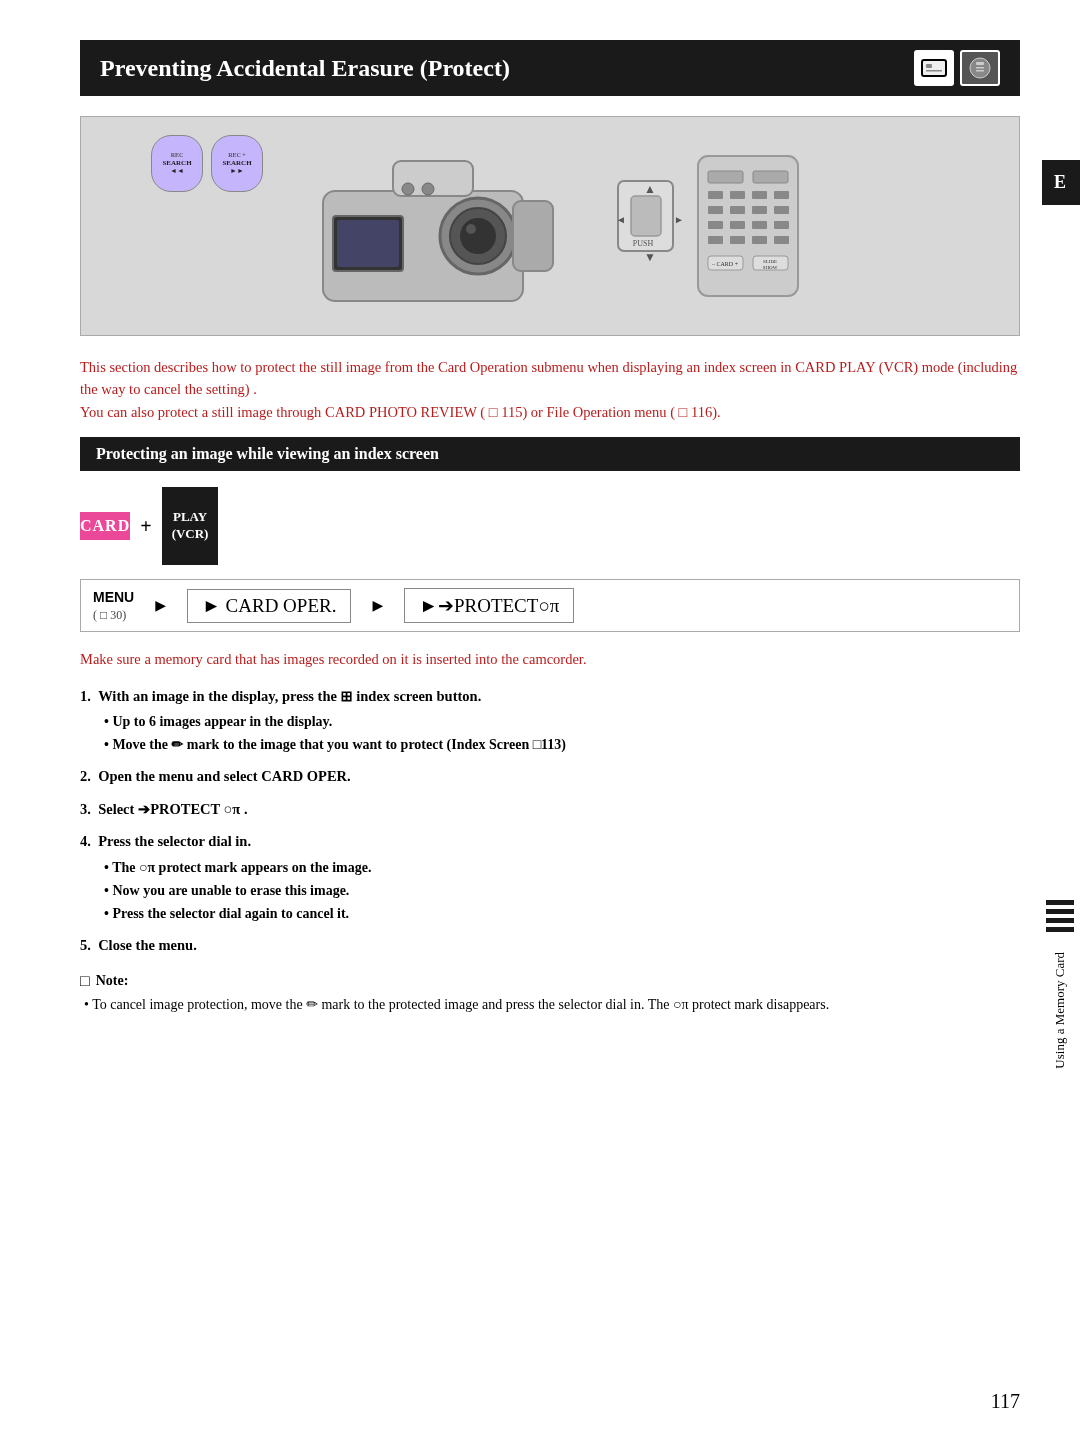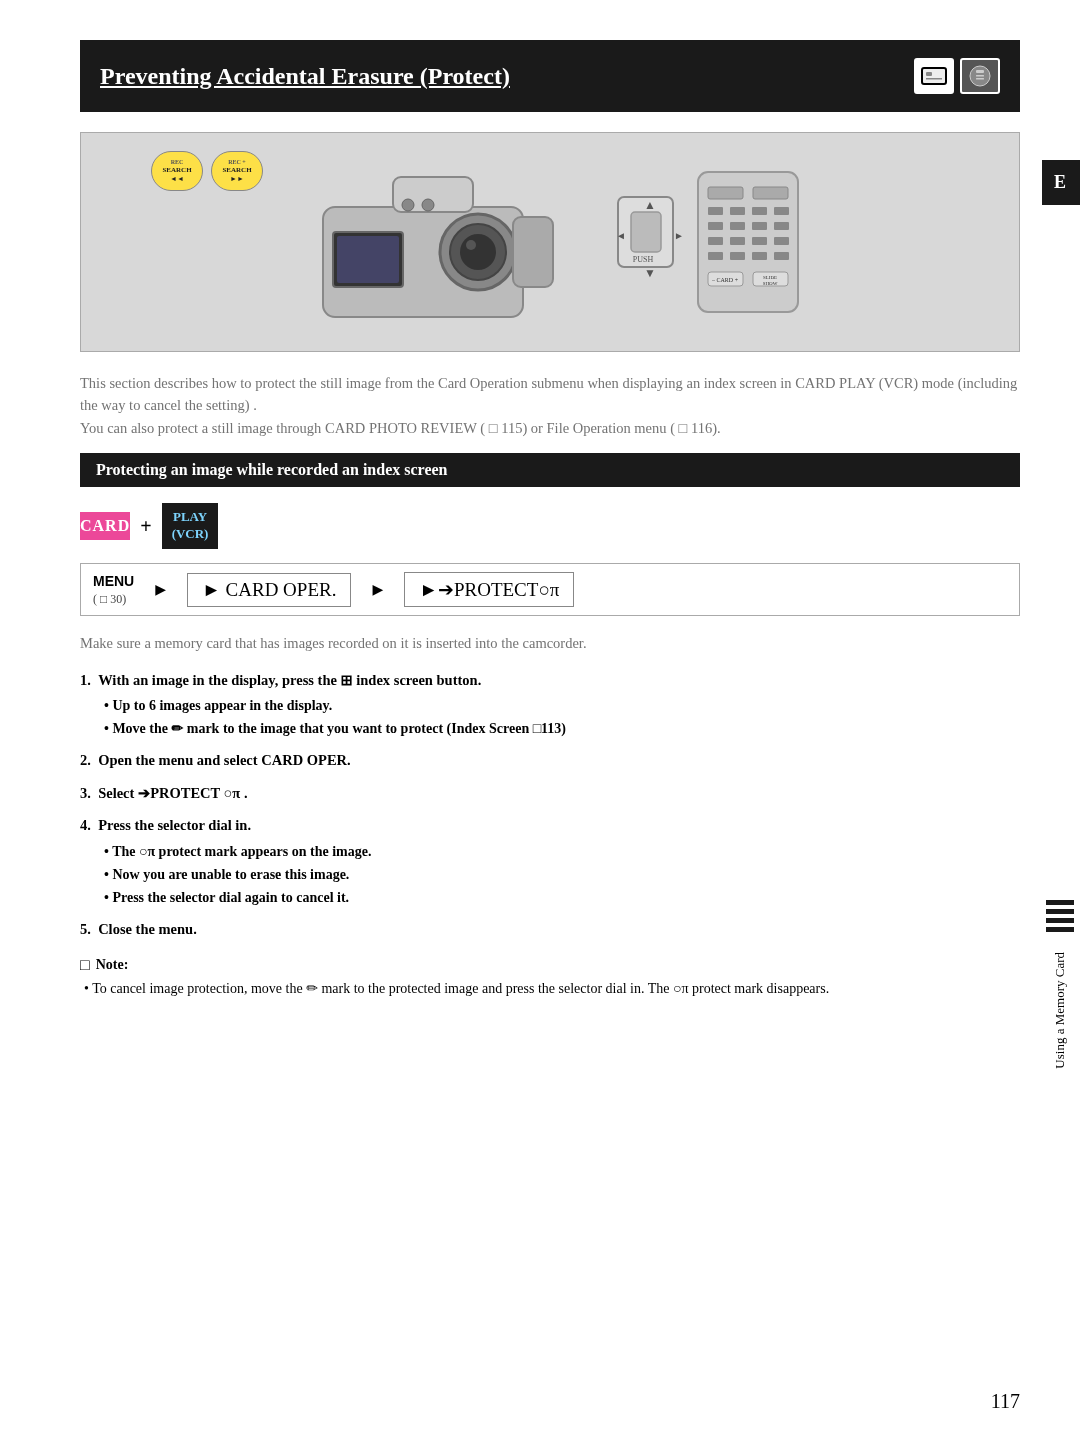--- a/index.html
+++ b/index.html
@@ -66,26 +66,25 @@
       color: #000;
       white-space: nowrap;
     }
 
     
     .title-bar {
       background: #1a1a1a;
       color: #ffffff;
       font-size: 24px;
       font-weight: bold;
-      padding: 18px 20px;
+      padding: 10px 20px;
       display: flex;
       align-items: center;
       justify-content: space-between;
       margin-bottom: 20px;
-      text-decoration: underline;
     }
 
     .title-icons {
       display: flex;
       gap: 6px;
     }
 
     .title-icon-box {
       width: 40px;
       height: 36px;
@@ -116,21 +115,21 @@
       justify-content: center;
       position: relative;
       overflow: hidden;
     }
 
     
     .body-text {
       font-size: 14.5px;
       line-height: 1.55;
       margin-bottom: 14px;
-      color: #737373;
+      color: #b91c1c;
     }
 
     
     .section-heading {
       background: #1a1a1a;
       color: #ffffff;
       font-size: 16px;
       font-weight: bold;
       padding: 8px 16px;
       margin-bottom: 16px;
@@ -155,24 +154,24 @@
       letter-spacing: 1px;
     }
 
     .plus-sign {
       font-size: 20px;
       font-weight: bold;
     }
 
     .play-badge {
       background: #1a1a1a;
-      color: #7dd3fc;
+      color: #ffffff;
       font-size: 13px;
       font-weight: bold;
-      padding: 6px 10px;
+      padding: 22px 10px;
       text-align: center;
       line-height: 1.3;
     }
 
     
     .menu-row {
       display: flex;
       align-items: center;
       gap: 21px;
       margin-bottom: 16px;
@@ -296,25 +295,25 @@
     
     .ctrl-buttons {
       position: absolute;
       top: 18px;
       left: 70px;
       display: flex;
       gap: 8px;
     }
 
     .ctrl-btn {
-      background: #fde047;
+      background: #c4b5fd;
       border: 1.5px solid #888;
       border-radius: 20px;
       width: 52px;
-      height: 40px;
+      height: 57px;
       display: flex;
       flex-direction: column;
       align-items: center;
       justify-content: center;
       font-size: 7px;
       font-weight: bold;
       color: #222;
       line-height: 1.2;
     }
 
@@ -441,21 +440,21 @@
   <p class="body-text">
     This section describes how to protect the still image from the Card Operation
     submenu when displaying an index screen in CARD PLAY (VCR) mode
     (including the way to cancel the setting) .<br>
     You can also protect a still image through CARD PHOTO REVIEW ( □ 115) or
     File Operation menu ( □ 116).
   </p>
 
   
   <div class="section-heading">
-    <span>Protecting an image while recorded an index screen</span>
+    <span>Protecting an image while viewing an index screen</span>
   </div>
 
   
   <div class="card-play-row">
     <span class="card-badge">CARD</span>
     <span class="plus-sign">+</span>
     <span class="play-badge">
       <span>PLAY</span><br>
       <span>(VCR)</span>
     </span>

